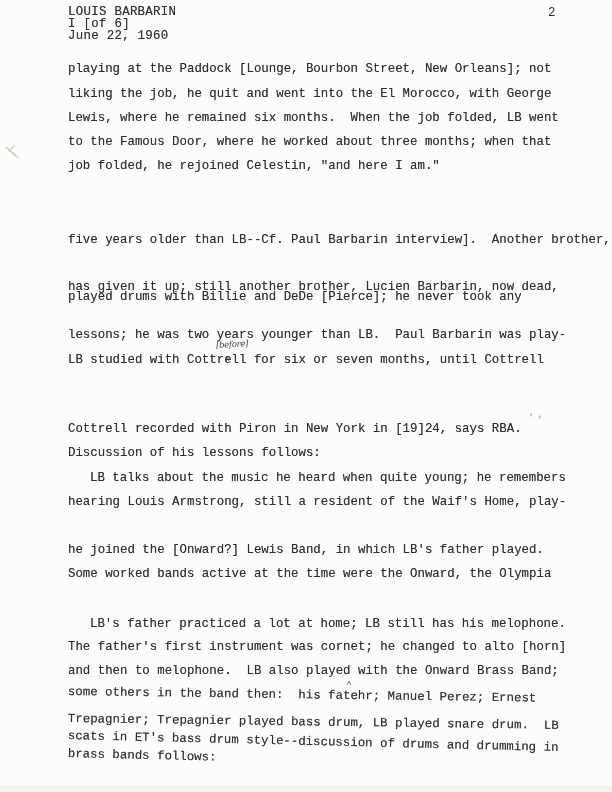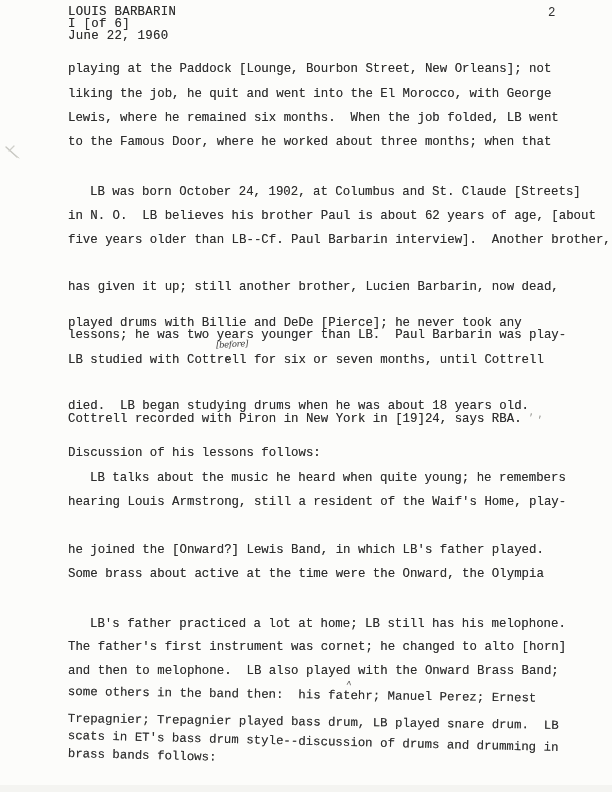--- a/index.html
+++ b/index.html
@@ -47,34 +47,32 @@
 
   <div class="tl hdr" style="top:5px">LOUIS BARBARIN</div>
   <div class="tl hdr" style="top:17px">I [of 6]</div>
   <div class="tl hdr" style="top:29px">June 22, 1960</div>
   <div class="pagenum">2</div>
 
   <div class="tl" style="top:62px">playing at the Paddock [Lounge, Bourbon Street, New Orleans]; not</div>
   <div class="tl" style="top:87px">liking the job, he quit and went into the El Morocco, with George</div>
   <div class="tl" style="top:111px">Lewis, where he remained six months.  When the job folded, LB went</div>
   <div class="tl" style="top:135px">to the Famous Door, where he worked about three months; when that</div>
-  <div class="tl ind" style="top:185px">LB was born October 24, 1902, at Columbus and St. Claude [Streets]</div>
-  <div class="tl" style="top:209px">in N. O.  LB believes his brother Paul is about 62 years of age, [about</div>
+  <div class="tl" style="top:159px">job folded, he rejoined Celestin, "and here I am."</div>
   <div class="tl" style="top:233px">five years older than LB--Cf. Paul Barbarin interview].  Another brother,</div>
   <div class="tl" style="top:280px">has given it up; still another brother, Lucien Barbarin, now dead,</div>
-  <div class="tl" style="top:316px">played drums with Billie and DeDe [Pierce]; he never took any</div>
+  <div class="tl" style="top:290px">played drums with Billie and DeDe [Pierce]; he never took any</div>
   <div class="tl" style="top:328px">lessons; he was two years younger than LB.  Paul Barbarin was play-</div>
   <div class="tl" style="top:353px">LB studied with Cottrell for six or seven months, until Cottrell</div>
-  <div class="tl" style="top:399px">died.  LB began studying drums when he was about 18 years old.</div>
-  <div class="tl" style="top:412px">Cottrell recorded with Piron in New York in [19]24, says RBA.</div>
+  <div class="tl" style="top:422px">Cottrell recorded with Piron in New York in [19]24, says RBA.</div>
   <div class="tl" style="top:446px">Discussion of his lessons follows:</div>
   <div class="tl ind" style="top:471px">LB talks about the music he heard when quite young; he remembers</div>
   <div class="tl" style="top:495px">hearing Louis Armstrong, still a resident of the Waif's Home, play-</div>
   <div class="tl" style="top:543px">he joined the [Onward?] Lewis Band, in which LB's father played.</div>
-  <div class="tl" style="top:567px">Some brass about active at the time were the Onward, the Olympia</div>
+  <div class="tl" style="top:567px">Some worked bands active at the time were the Onward, the Olympia</div>
   <div class="tl ind" style="top:617px">LB's father practiced a lot at home; LB still has his melophone.</div>
   <div class="tl" style="top:640px">The father's first instrument was cornet; he changed to alto [horn]</div>
   <div class="tl" style="top:664px">and then to melophone.  LB also played with the Onward Brass Band;</div>
   <div class="tl tilt-a" style="top:685px">some others in the band then:  his fatehr; Manuel Perez; Ernest</div>
   <div class="tl tilt-a" style="top:712px">Trepagnier; Trepagnier played bass drum, LB played snare drum.  LB</div>
   <div class="tl tilt-b" style="top:729px">scats in ET's bass drum style--discussion of drums and drumming in</div>
   <div class="tl tilt-b" style="top:747px">brass bands follows:</div>
 
   <div class="hand">[before]</div>
   <div class="caret-insert">∧</div>

